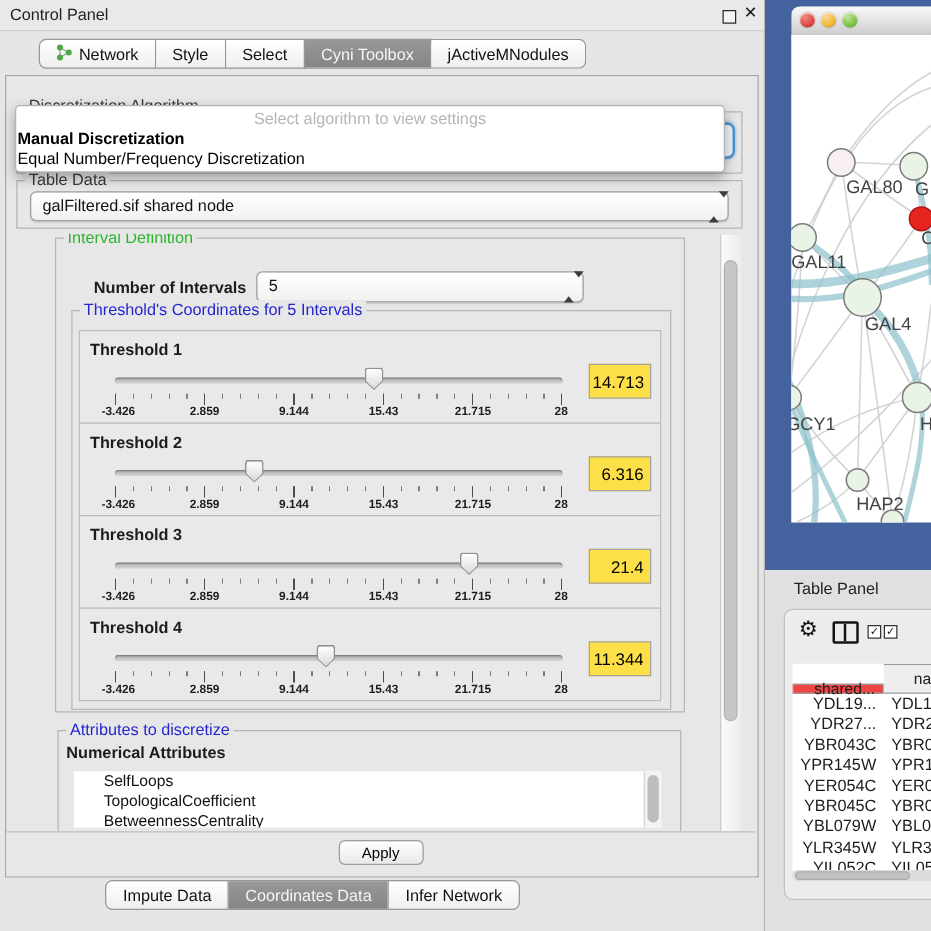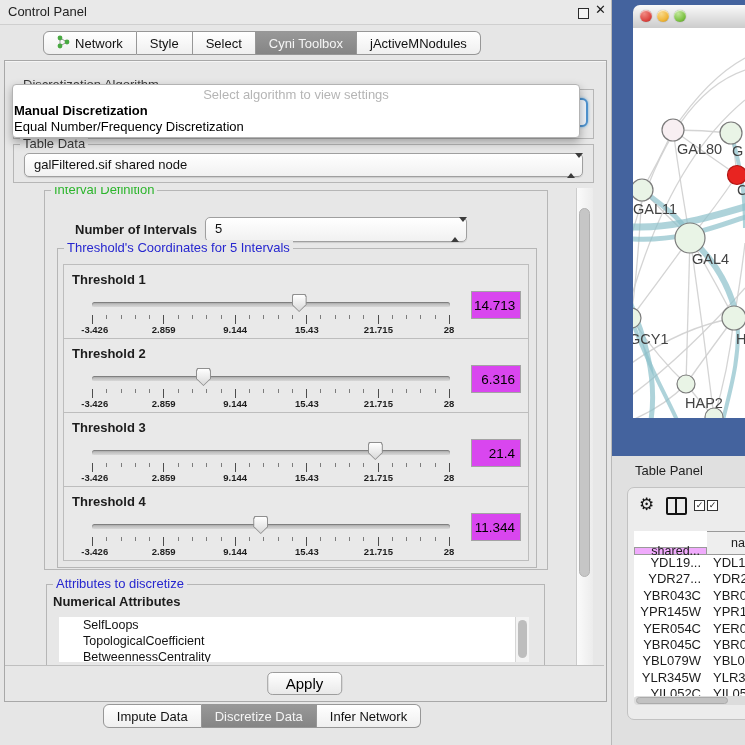--- a/index.html
+++ b/index.html
@@ -8,21 +8,21 @@
   .abs{position:absolute;}
 
   
   #left-pane{left:0;top:0;width:611px;height:745px;background:#e6e6e6;border-right:1px solid #b9b9b9;}
   #cp-titlebar{left:0;top:0;width:611px;height:24px;background:#e9e9e9;border-bottom:1px solid #cfcfcf;}
   #cp-title{left:8px;top:4px;font-size:13px;color:#222;}
   #float-icon{left:578px;top:8px;width:9px;height:9px;border:1.6px solid #2b2b2b;background:#f4f4f4;}
   #close-icon{left:595px;top:2px;font-size:13px;font-weight:bold;color:#1a1a1a;}
 
   
-  .seg-bar{display:flex;justify-content:center;left:12px;width:500px;text-align:center;}
+  .seg-bar{display:flex;justify-content:center;left:0;width:500px;text-align:center;}
   #top-tabs{top:31px;}
   #bottom-tabs{top:704px;}
   .seg{display:flex;align-items:center;gap:5px;padding:3px 13px;background:linear-gradient(#ffffff,#efefef);
        border:1px solid #979797;border-left:none;font-size:13px;color:#111;height:16px;cursor:default;}
   .seg:first-child{border-left:1px solid #979797;border-radius:6px 0 0 6px;}
   .seg:last-child{border-radius:0 6px 6px 0;}
   .seg.selected{background:linear-gradient(#989898,#858585);color:#f5f5f5;}
 
   #outer-panel{left:4px;top:60px;width:601px;height:640px;border:1px solid #a8a8a8;background:#e7e7e7;
                box-shadow:inset 0 1px 0 #f5f5f5;}
@@ -75,38 +75,38 @@
   .thumb::after{content:"";position:absolute;inset:1px;
          clip-path:polygon(8% 0,92% 0,100% 14%,100% 60%,50% 100%,0 60%,0 14%);
          background:linear-gradient(#ffffff,#d9d9d9);}
   .ticks{position:absolute;left:0;top:23px;width:358px;height:9px;
          background-image:repeating-linear-gradient(90deg,#4d4d4d 0 1px,transparent 1px 71.4px),
                           repeating-linear-gradient(90deg,#7c7c7c 0 1px,transparent 1px 14.28px);
          background-size:100% 9px,100% 4px;background-repeat:no-repeat,no-repeat;}
   .tick-labels{position:absolute;left:0;top:32px;width:358px;height:12px;}
   .tick-labels span{position:absolute;transform:translateX(-50%);font-size:9.5px;font-weight:bold;color:#1d1d1d;white-space:nowrap;}
   .t-value{position:absolute;left:407px;top:26px;width:50px;height:28px;}
-  .t-value input{width:100%;height:100%;box-sizing:border-box;border:1px solid #a3a3a3;background:#d946ef;
+  .t-value input{width:100%;height:100%;box-sizing:border-box;border:1px solid #a3a3a3;background:#fde047;
         font-family:"Liberation Sans",sans-serif;font-size:13.5px;text-align:right;padding-right:5px;color:#000;}
 
   #attr-group{left:40px;top:397px;width:497px;height:110px;}
   #attr-group .group-title{top:-9px;}
   #attr-header{left:6px;top:9px;font-weight:bold;font-size:13px;}
   #attr-list{left:12px;top:32px;width:470px;height:45px;background:#ffffff;overflow:hidden;}
   .attr-item{font-size:12.5px;height:16px;line-height:16px;padding-left:24px;color:#111;}
   #attr-vscroll{left:456px;top:0px;width:14px;height:45px;background:#f3f3f3;border-left:1px solid #d6d6d6;}
   #attr-thumb{left:2px;top:3px;width:9px;height:38px;background:#bdbdbd;border-radius:5px;}
 
   
   #vscroll{left:571px;top:127px;width:16px;height:477px;background:linear-gradient(90deg,#fbfbfb,#ececec);
            border-left:1px solid #cccccc;}
   #vscroll-thumb{left:2px;top:20px;width:11px;height:369px;background:#c6c6c6;border:1px solid #b2b2b2;border-radius:6px;box-sizing:border-box;}
 
   #apply-strip{left:0px;top:604px;width:599px;height:35px;border-top:1px solid #bfbfbf;background:#e7e7e7;}
-  #apply-btn{left:50%;transform:translateX(-50%);top:6px;padding:2px 18px;font-size:15px;
+  #apply-btn{left:50%;transform:translateX(-50%);top:6px;padding:2px 18px;font-size:12px;
              background:linear-gradient(#ffffff,#e9e9e9);border:1px solid #9d9d9d;border-radius:5px;}
 
   
   #desktop-blue{left:612px;top:0;width:133px;height:456px;background:#44639e;}
   #net-titlebar{left:21px;top:5px;width:112px;height:23px;background:linear-gradient(#fafafa,#cccccc);
                 border-radius:7px 0 0 0;border-bottom:1px solid #9c9c9c;}
   .light{position:absolute;top:5px;width:12px;height:12px;border-radius:50%;box-shadow:inset 0 1px 1px rgba(255,255,255,.7),0 0 1px rgba(0,0,0,.5);}
   #net-canvas{left:21px;top:28px;width:112px;height:390px;background:#ffffff;}
 
   #table-region{left:612px;top:456px;width:133px;height:289px;background:#e0e0e0;}
@@ -115,21 +115,21 @@
   #tp-gear{left:11px;top:6px;font-size:17px;color:#141414;}
   #tp-split{left:38px;top:9px;width:17px;height:14px;border:2px solid #141414;border-radius:2px;}
   #tp-split::after{content:"";position:absolute;left:7px;top:0;width:2px;height:14px;background:#141414;}
   .cb{position:absolute;top:12px;width:9px;height:9px;border:1.4px solid #333;background:#fff;font-size:9px;line-height:8px;text-align:center;color:#222;font-weight:bold;}
   #cb1{left:66px;} #cb2{left:79px;}
   #tp-table{left:6px;top:43px;width:140px;height:166px;background:#ffffff;overflow:hidden;}
   .th-row{display:flex;height:24px;}
   .th-cell{box-sizing:border-box;border:1px solid #9a9a9a;border-left:none;font-size:12.5px;display:flex;align-items:center;}
   .th-cell:first-child{border-left:1px solid #9a9a9a;width:73px;justify-content:flex-end;padding-right:6px;}
   .th-cell:last-child{flex:1;padding-left:24px;}
-  .th-sel{background:#f0abfc;margin-top:16px;} .th-plain{background:#eeeeee;}
+  .th-sel{background:#ef4444;margin-top:16px;} .th-plain{background:#eeeeee;}
   .tr-row{display:flex;height:16.4px;font-size:13px;}
   .td1{width:73px;text-align:right;padding-right:6px;box-sizing:border-box;}
   .td2{flex:1;padding-left:6px;overflow:hidden;white-space:nowrap;}
   #tp-hscroll{left:6px;top:208px;width:117px;height:9px;background:#dcdcdc;border-radius:4px;}
   #tp-hthumb{left:2px;top:1px;width:92px;height:7px;background:#c2c2c2;border:1px solid #ababab;border-radius:4px;box-sizing:border-box;}
 </style>
 </head>
 <body>
 
 <div id="app">
@@ -299,21 +299,21 @@
       <div id="apply-strip" class="abs">
         <button id="apply-btn" class="abs">Apply</button>
       </div>
     </div>
 
     <div id="bottom-tabs" class="abs seg-bar">
         <div class="seg">
           <span>Impute Data</span>
         </div>
         <div class="seg selected">
-          <span>Discretize Data</span>
+          <span>Coordinates Data</span>
         </div>
         <div class="seg">
           <span>Infer Network</span>
         </div>
       </div>
 
     <div id="algo-popup" class="abs">
       <div class="hint">Select algorithm to view settings</div>
       <div id="popup-items">
           <div class="item bold">Manual Discretization</div>

